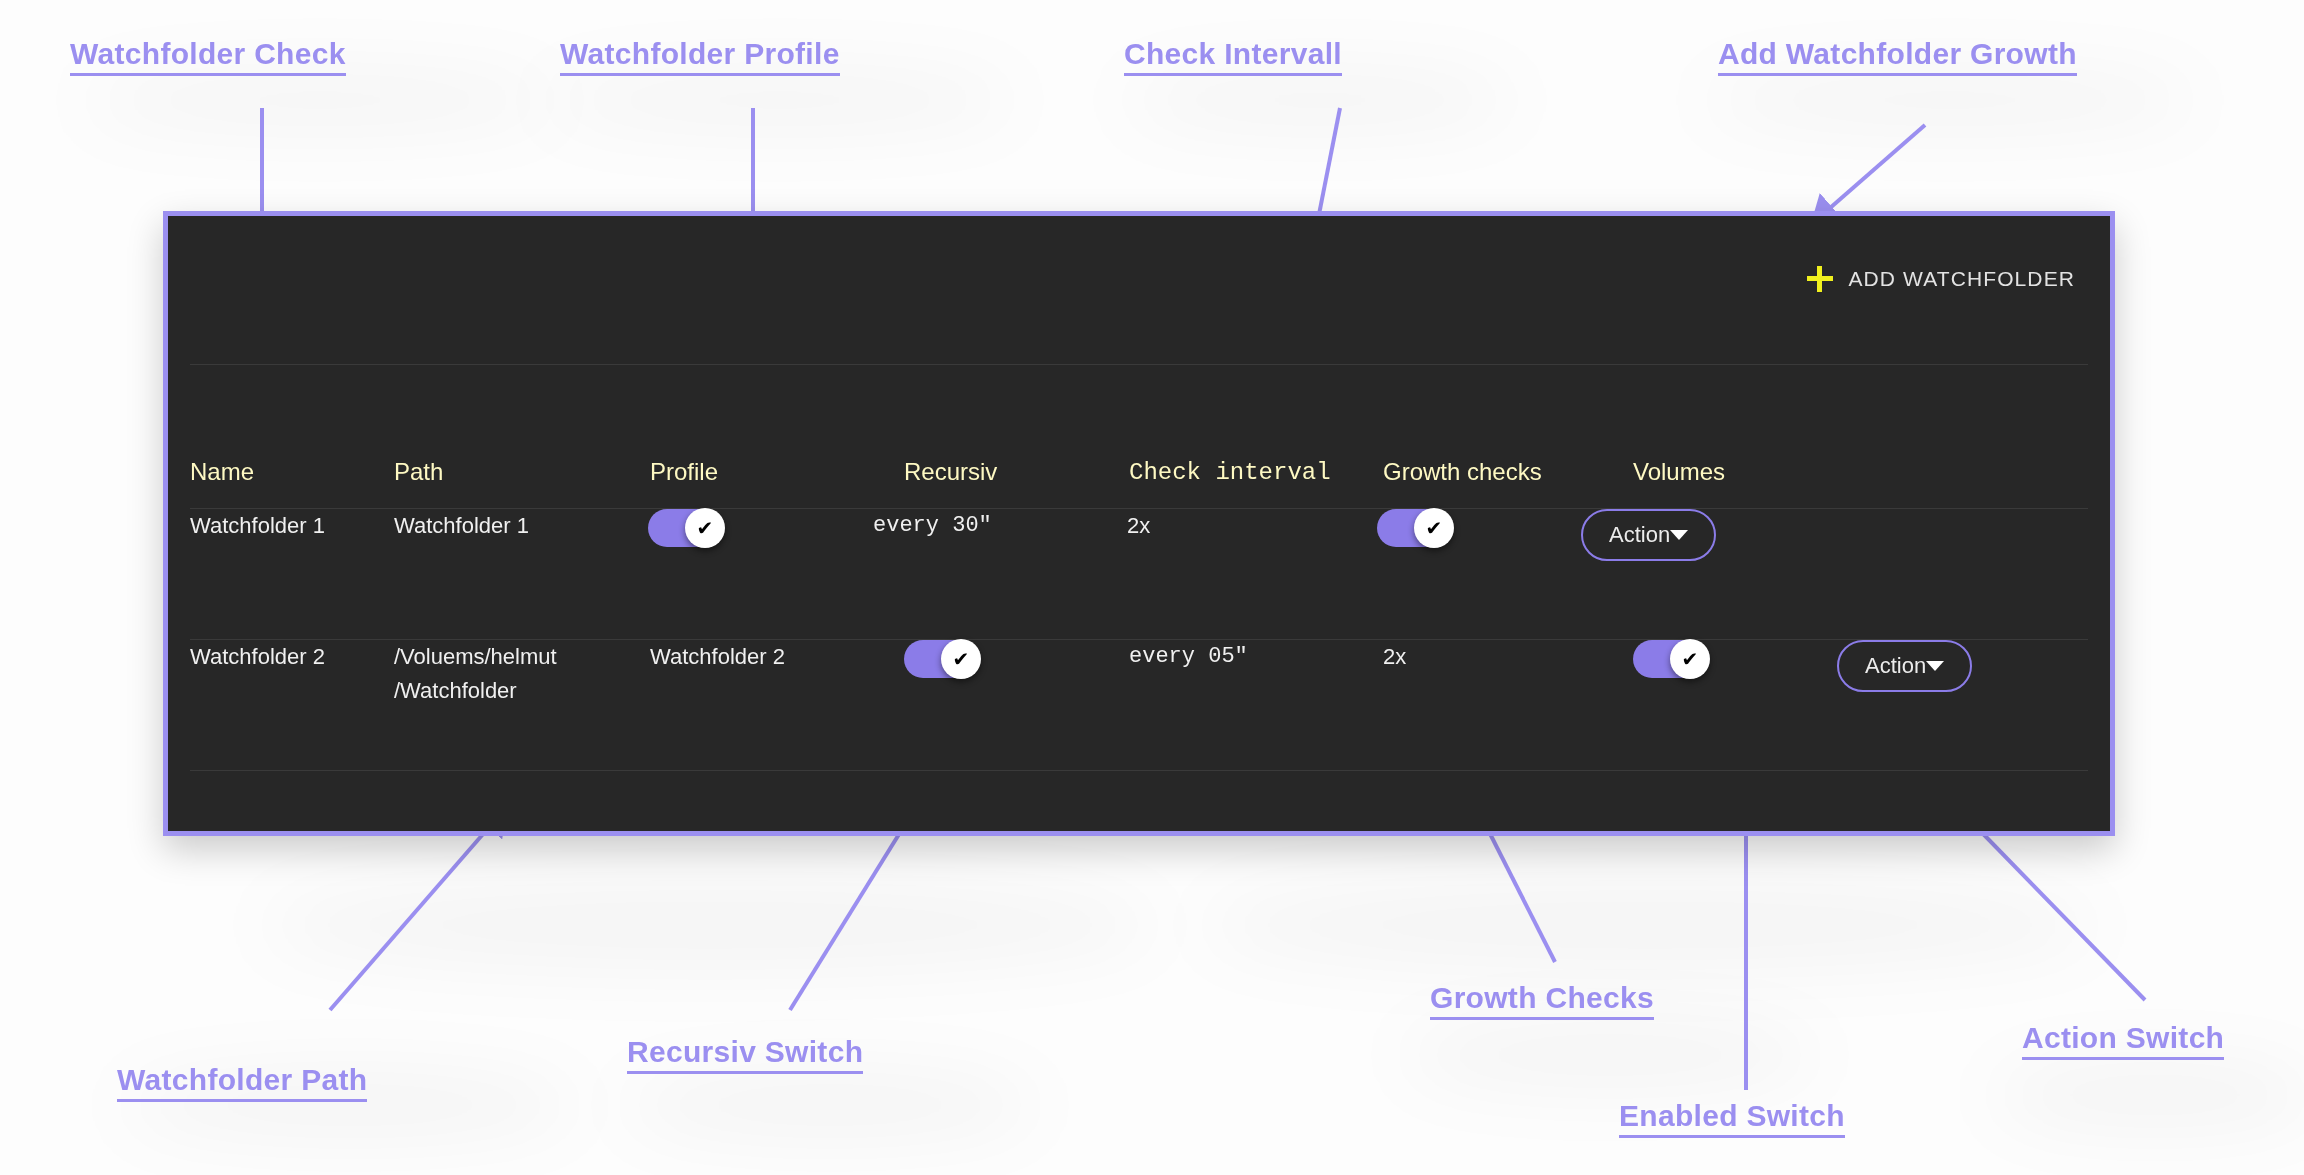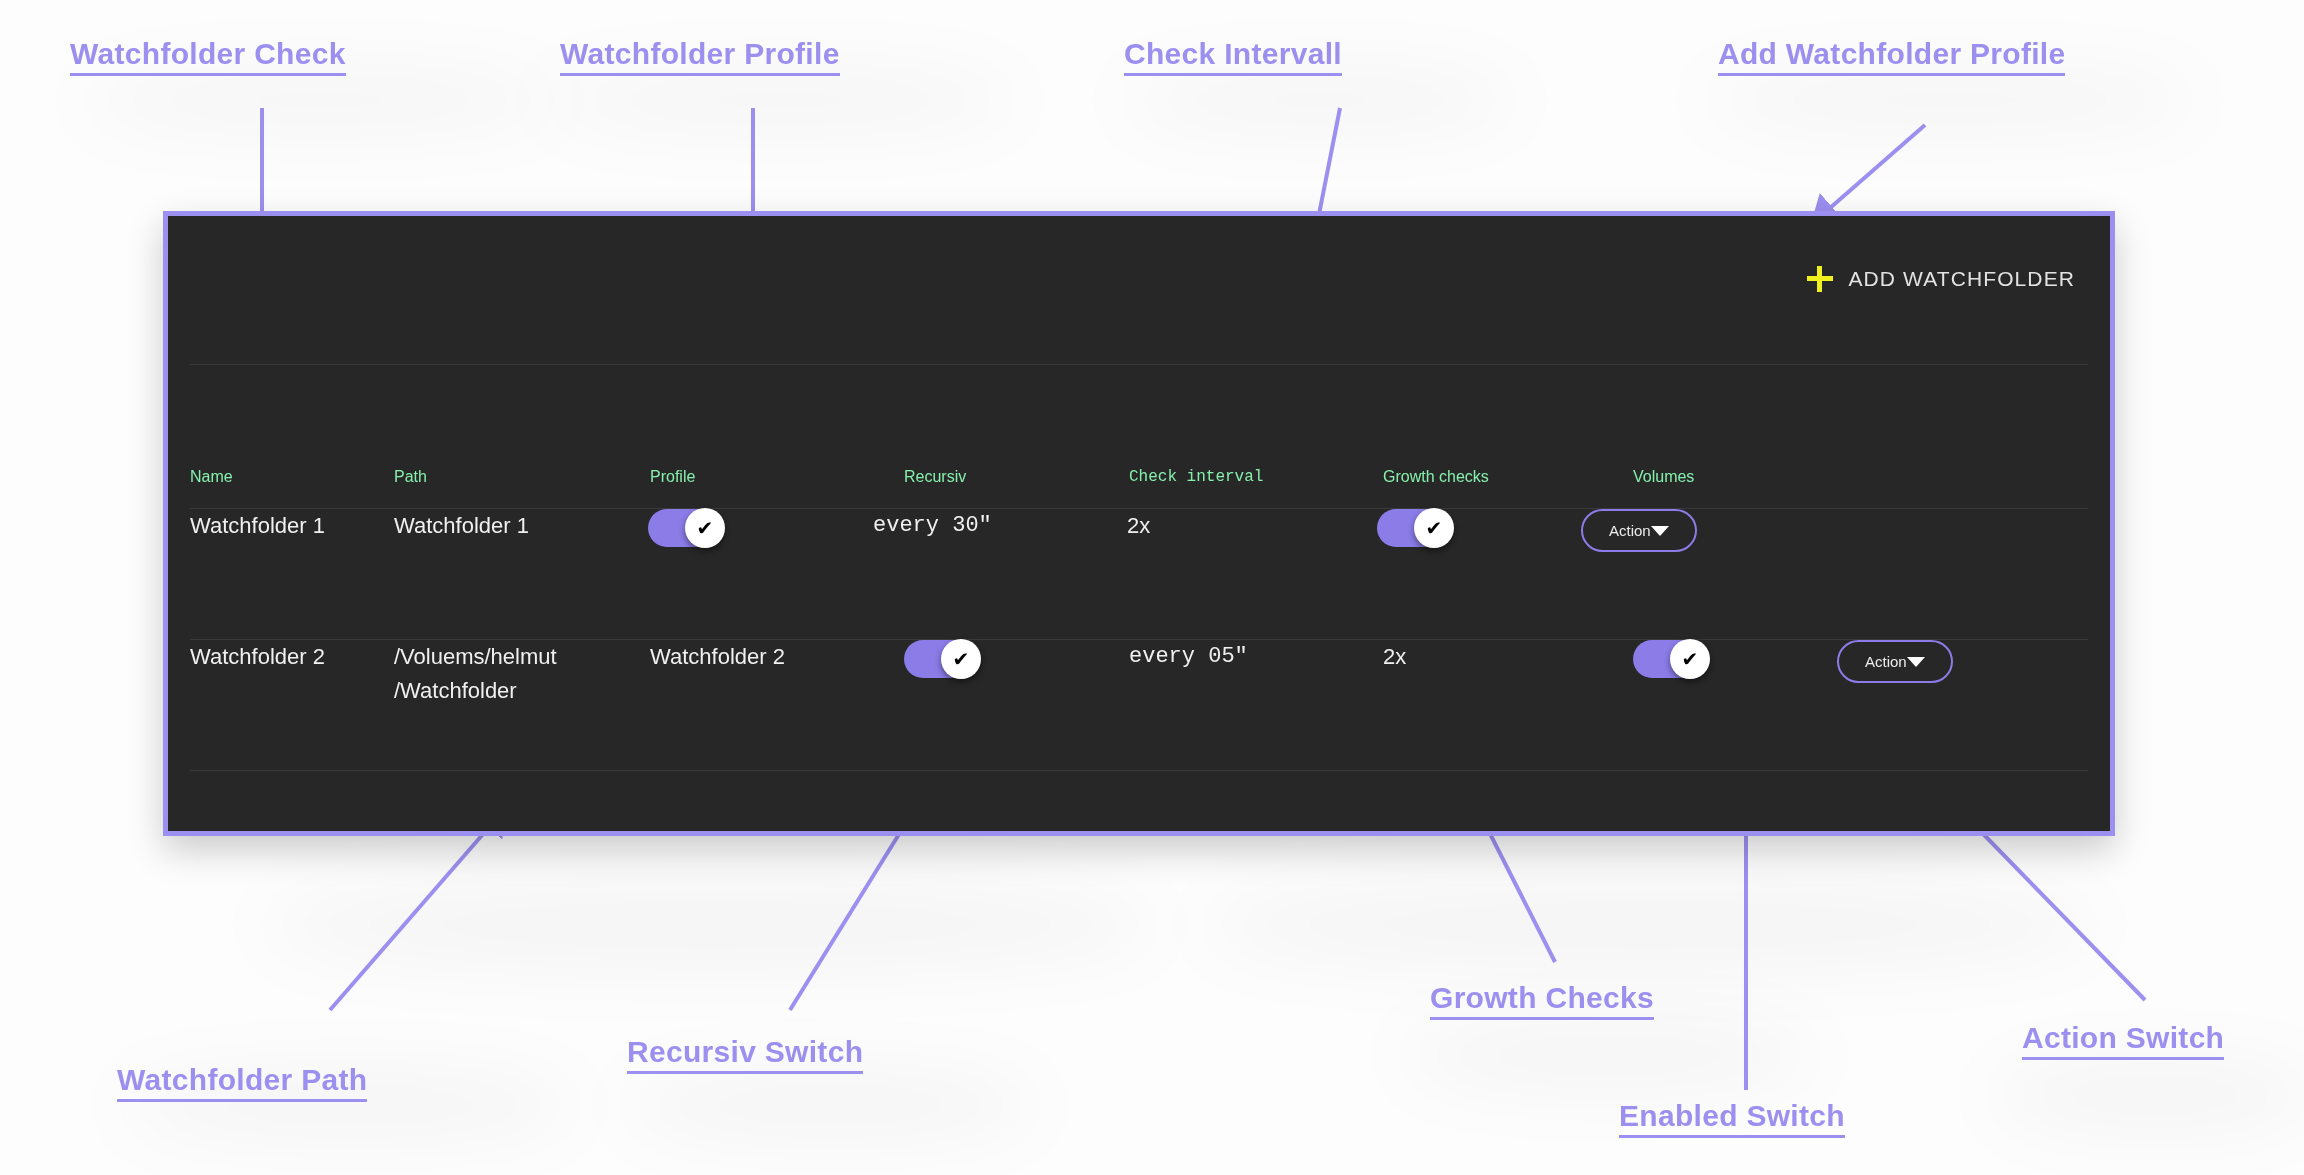--- a/index.html
+++ b/index.html
@@ -111,22 +111,22 @@
     padding-right: 22px;
   }
 
   .hdr-row {
     height: 143px;
     align-items: flex-end;
     padding-bottom: 22px;
   }
 
   .hdr-cell {
-    color: #86efac;
-    font-size: 16px;
+    color: #fef9c3;
+    font-size: 24px;
     white-space: nowrap;
   }
 
   .row-divider {
     margin: 0 22px;
     height: 1px;
     background: #3a3a3a;
   }
 
   .data-row { height: 130px; }
@@ -175,21 +175,21 @@
 
   
   .action-btn {
     display: inline-flex;
     align-items: center;
     border: 2px solid #8b7ce8;
     border-radius: 26px;
     padding: 11px 26px;
     background: transparent;
     color: #ececec;
-    font-size: 15px;
+    font-size: 22px;
     font-family: "Liberation Sans", sans-serif;
     cursor: pointer;
   }
   .caret {
     width: 0; height: 0;
     border-left: 9px solid transparent;
     border-right: 9px solid transparent;
     border-top: 10px solid #ffffff;
   }
 </style>
@@ -229,21 +229,21 @@
   <line x1="1555" y1="962" x2="1478" y2="810" stroke="#9b8ff0" stroke-width="4" marker-end="url(#ah)"></line>
 
   <line x1="1746" y1="1090" x2="1746" y2="805" stroke="#9b8ff0" stroke-width="4" marker-end="url(#ah)"></line>
 
   <line x1="2145" y1="1000" x2="1955" y2="805" stroke="#9b8ff0" stroke-width="4" marker-end="url(#ah)"></line>
 </svg>
 
 <div class="annot" style="left:70px;  top:38px;">Watchfolder Check</div>
 <div class="annot" style="left:560px; top:38px;">Watchfolder Profile</div>
 <div class="annot" style="left:1124px;top:38px;">Check Intervall</div>
-<div class="annot" style="left:1718px;top:38px;">Add Watchfolder Profile</div>
+<div class="annot" style="left:1718px;top:38px;">Add Watchfolder Growth</div>
 <div class="annot" style="left:117px; top:1064px;">Watchfolder Path</div>
 <div class="annot" style="left:627px; top:1036px;">Recursiv Switch</div>
 <div class="annot" style="left:1430px;top:982px;">Growth Checks</div>
 <div class="annot" style="left:2022px;top:1022px;">Action Switch</div>
 <div class="annot" style="left:1619px;top:1100px;">Enabled Switch</div>
 
 <div class="panel">
 
   <div class="panel-toolbar">
     <div class="add-btn">

